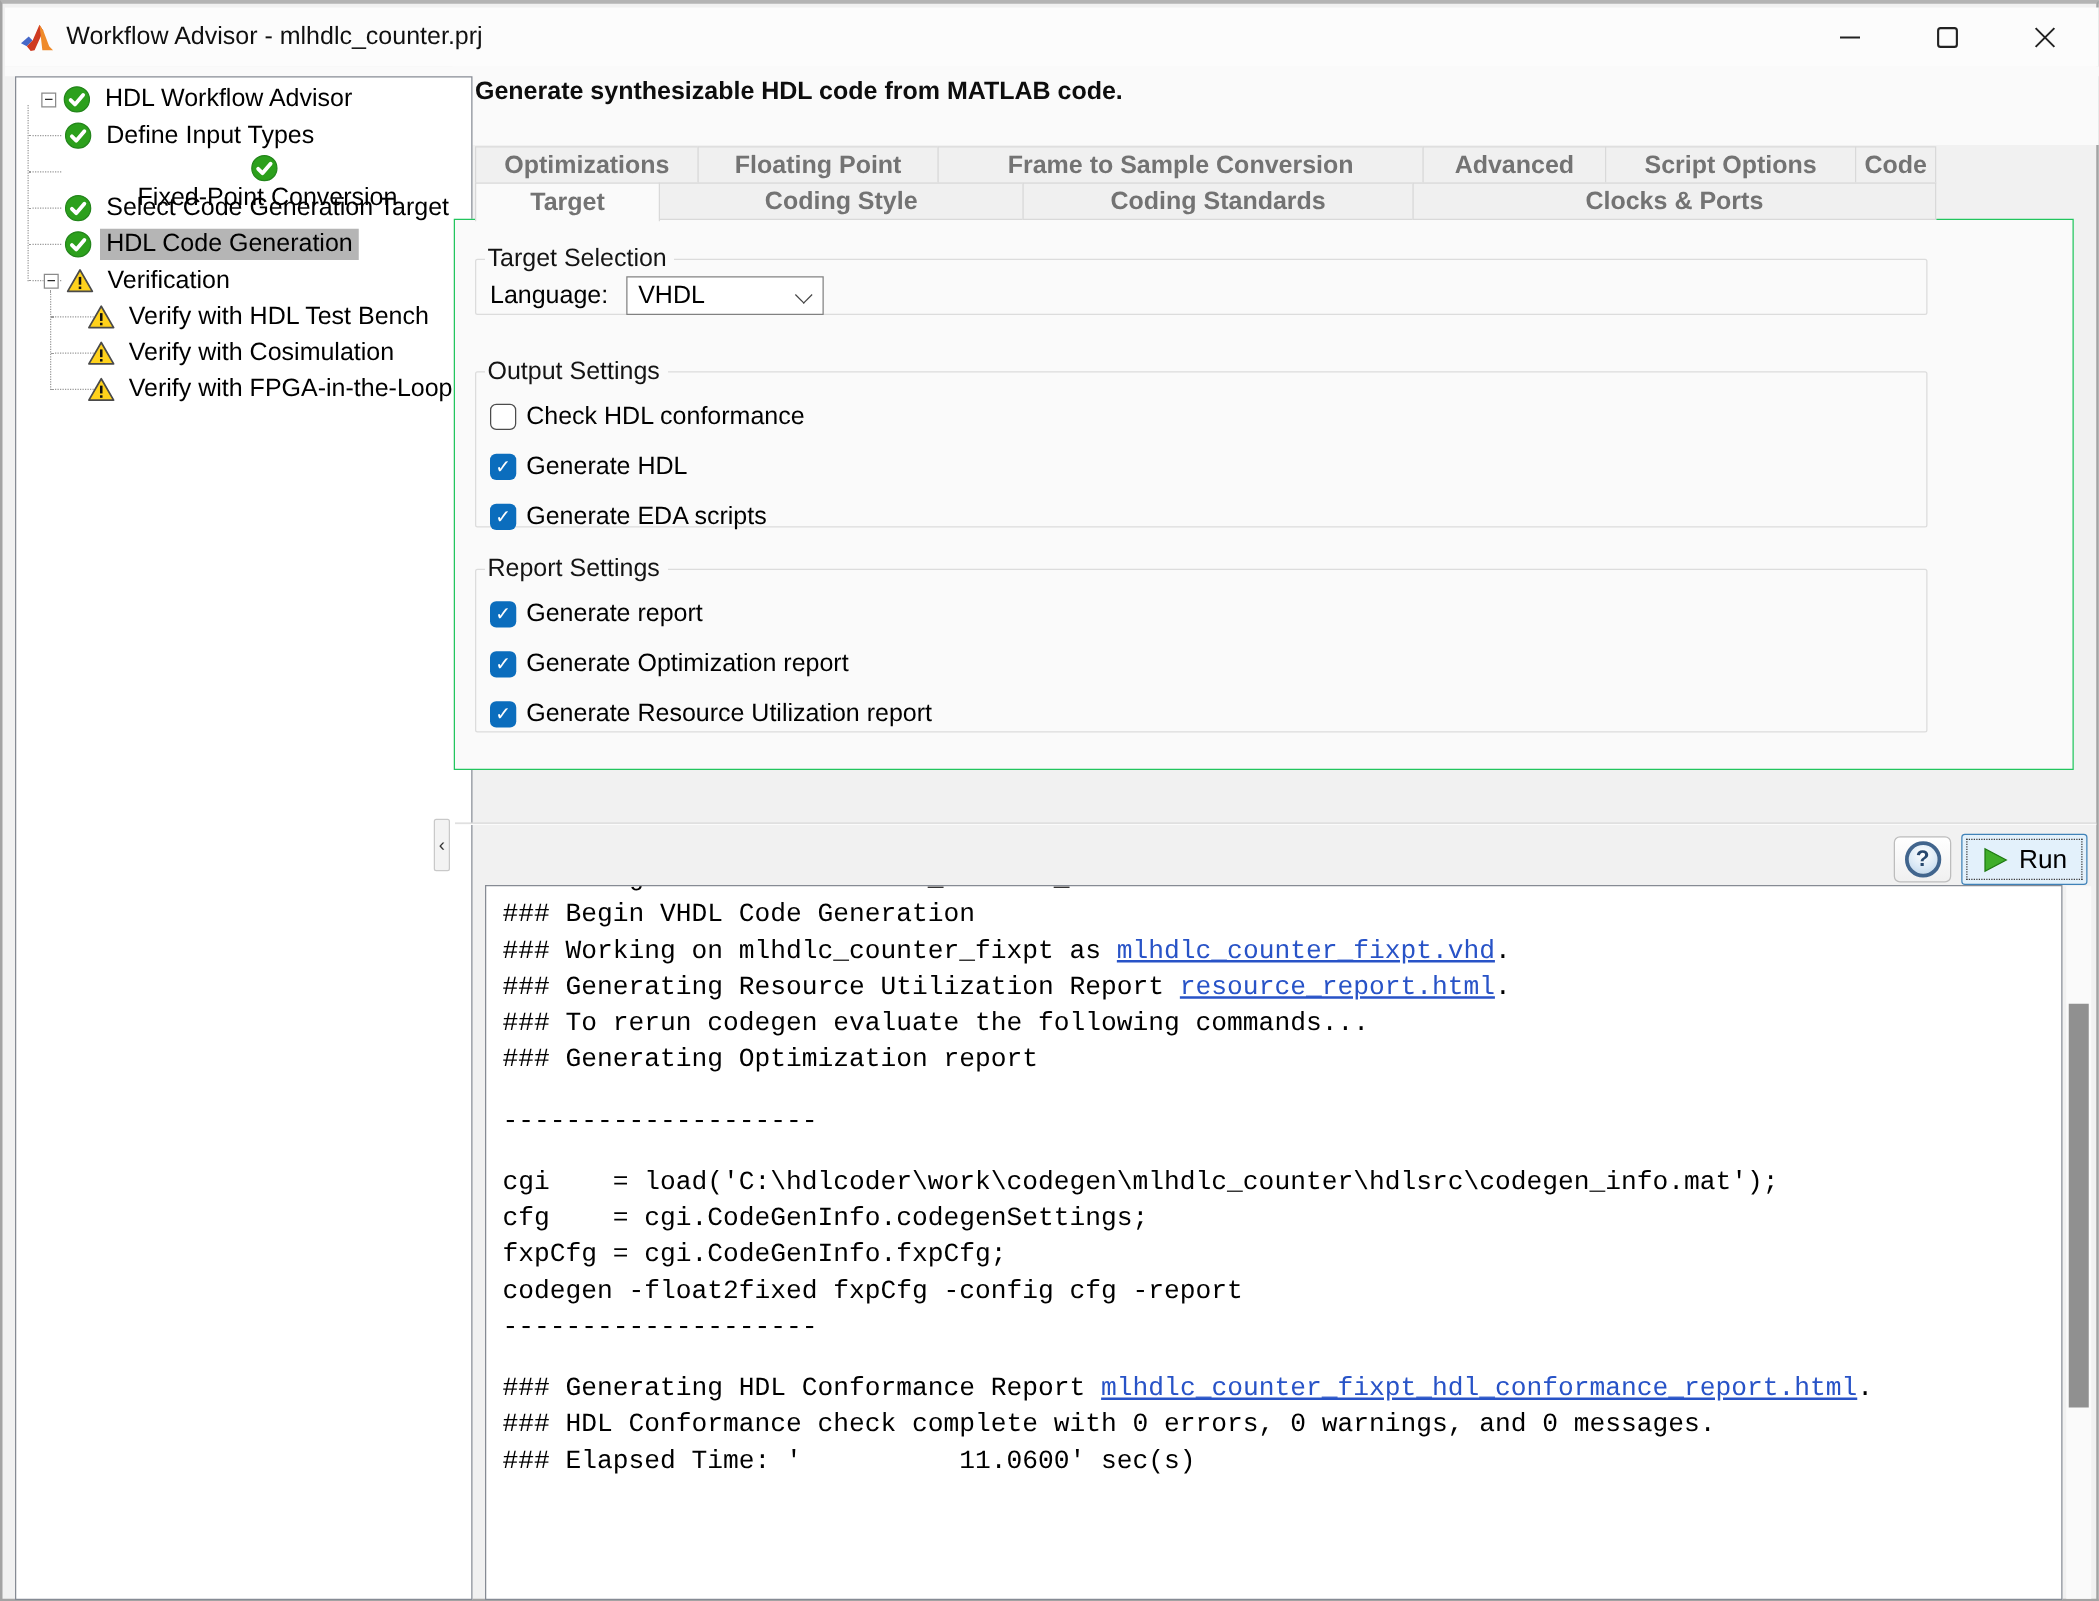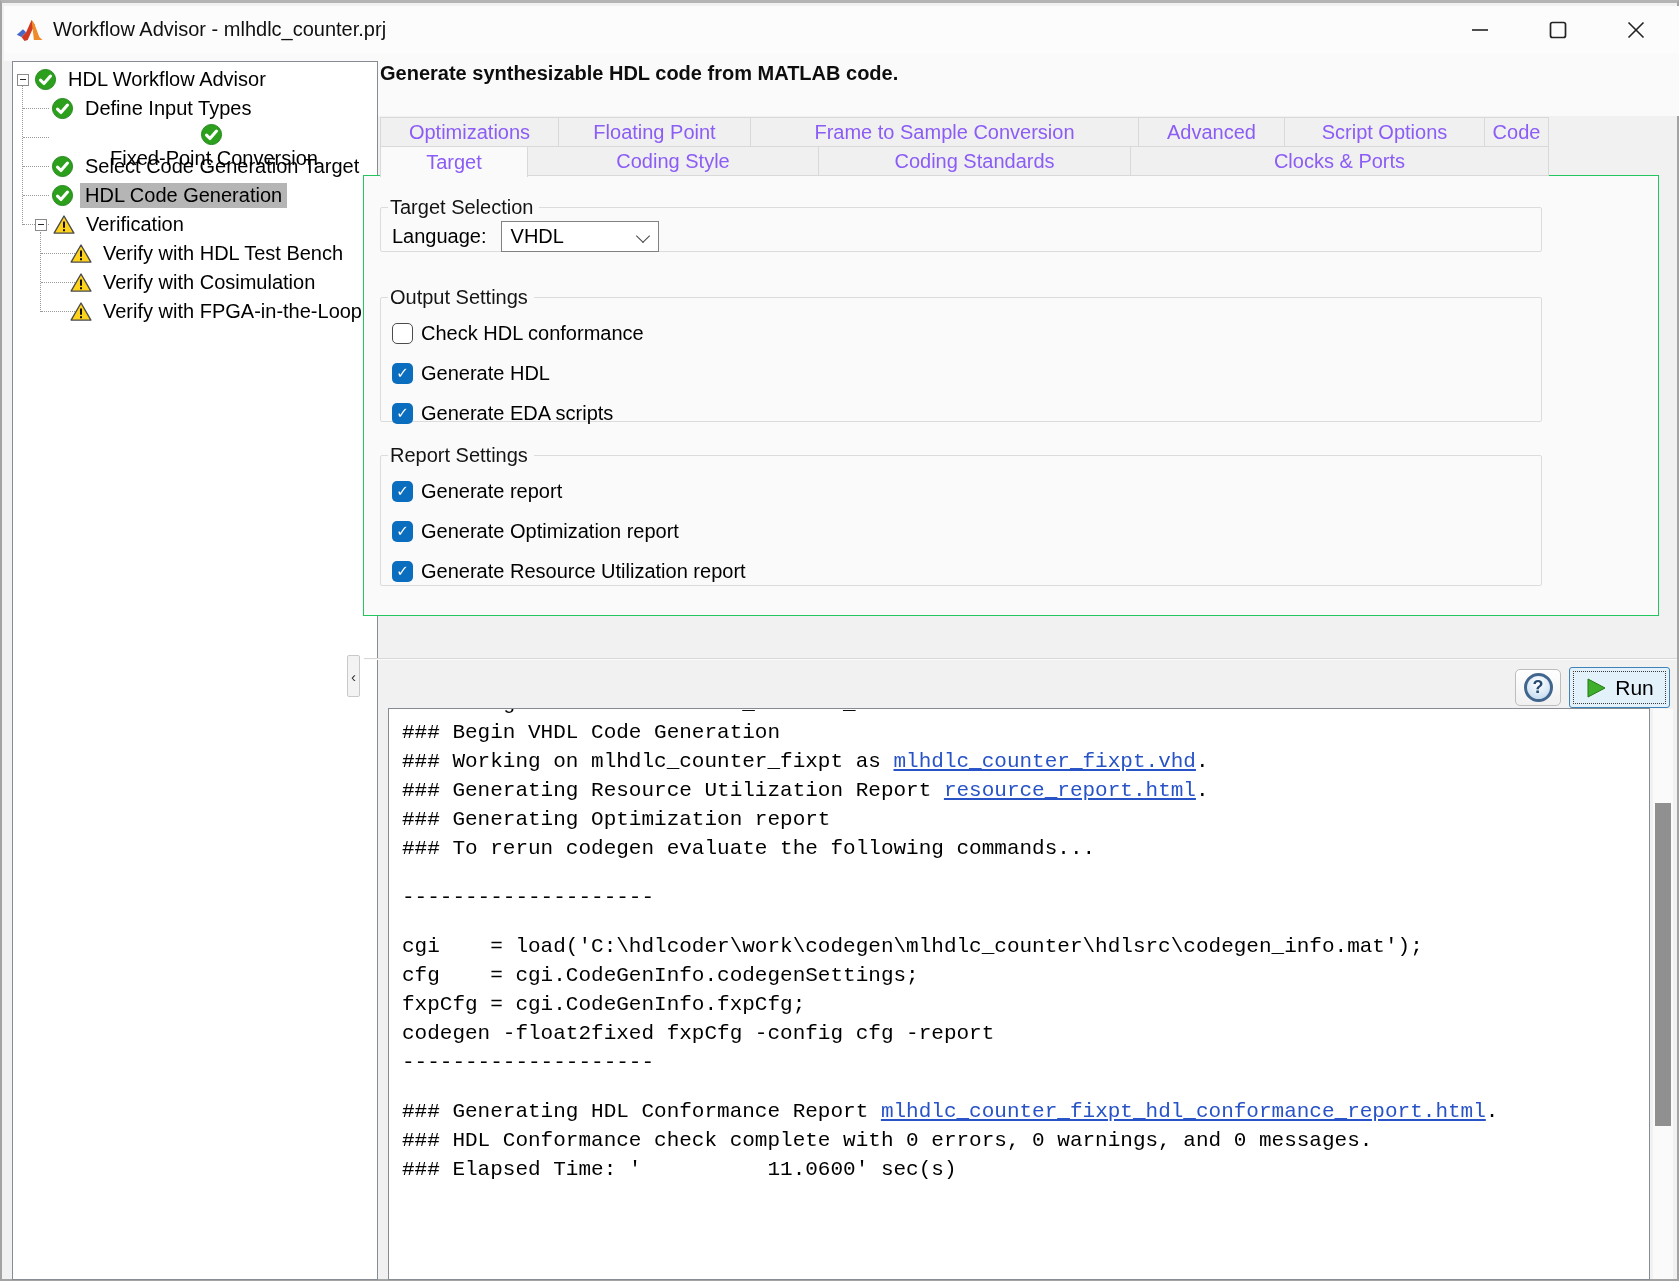--- a/index.html
+++ b/index.html
@@ -30,21 +30,21 @@
   .expander::after{content:'';position:absolute;left:2px;right:2px;top:4px;border-top:1.5px solid #2a2a2a;}
   .node-icon{width:23px;height:23px;flex:none;margin-right:6px;display:flex;align-items:center;justify-content:center;z-index:2;}
   .tree-label{white-space:nowrap;padding:1px 5px;}
   .tree-label.selected{background:#b5b5b5;}
   .conn{position:absolute;z-index:1;}
   .conn.h{border-top:1px dotted #9a9a9a;height:0;}
   .conn.v{border-left:1px dotted #9a9a9a;width:0;}
   
   .tabs-row{position:absolute;display:flex;z-index:2;}
   .tab{box-sizing:border-box;border:1px solid #d9d9d9;background:#f0f0f0;margin-left:-1px;
-       display:flex;align-items:center;justify-content:center;font-size:20px;color:#8b5cf6;white-space:nowrap;}
+       display:flex;align-items:center;justify-content:center;font-size:20px;color:#737373;white-space:nowrap;font-weight:bold;}
   .tab:first-child{margin-left:0;}
   .tabs-row1{left:378px;top:114px;height:30px;}
   .tabs-row1 .tab:nth-child(1){width:179px}.tabs-row1 .tab:nth-child(2){width:193px}
   .tabs-row1 .tab:nth-child(3){width:389px}.tabs-row1 .tab:nth-child(4){width:147px}
   .tabs-row1 .tab:nth-child(5){width:201px}.tabs-row1 .tab:nth-child(6){width:65px}
   .tabs-row2{left:378px;top:143px;height:30px;}
   .tabs-row2 .tab:nth-child(1){width:148px}.tabs-row2 .tab:nth-child(2){width:292px}
   .tabs-row2 .tab:nth-child(3){width:313px}.tabs-row2 .tab:nth-child(4){width:419px}
   .tab.active{background:#fafafa;border-bottom:none;height:31px;z-index:3;}
   
@@ -128,21 +128,21 @@
       </div>
     </div>
   </div>
 
   <div class="strip-top"></div>
   <div class="heading-area"></div>
   <div class="page-heading">Generate synthesizable HDL code from MATLAB code.</div>
 
   <div class="tree-panel">
     <div class="tree-inner" id="tree-inner">
-        <div class="tree-row" style="padding-left: 4px;">
+        <div class="tree-row" style="padding-left: 20px;">
           <div class="expander"></div>
           <span class="node-icon">
             <svg viewBox="0 0 24 24" width="23" height="23">
               <circle cx="12" cy="12" r="10.5" fill="#2ca01c" stroke="#23851b"></circle>
               <path d="M6.8 12.6 L10.4 16.2 L17.2 8.4" fill="none" stroke="#fff" stroke-width="3.2" stroke-linecap="round" stroke-linejoin="round"></path>
             </svg>
           </span>
           <span class="tree-label">HDL Workflow Advisor</span>
         </div>
         <div class="tree-row" style="padding-left: 38px;">
@@ -304,22 +304,22 @@
     </svg>
     <span class="run-label">Run</span>
   </div>
 
   <div class="console">
     <div class="console-text" id="console-text">
         <div class="cline"><span>### Using testbench: mlhdlc_counter_tb.</span></div>
         <div class="cline"><span>### Begin VHDL Code Generation</span></div>
         <div class="cline"><span>### Working on mlhdlc_counter_fixpt as </span><span class="clink">mlhdlc_counter_fixpt.vhd</span><span>.</span></div>
         <div class="cline"><span>### Generating Resource Utilization Report </span><span class="clink">resource_report.html</span><span>.</span></div>
+        <div class="cline"><span>### To rerun codegen evaluate the following commands...</span></div>
         <div class="cline"><span>### Generating Optimization report</span></div>
-        <div class="cline"><span>### To rerun codegen evaluate the following commands...</span></div>
         <div class="cline blank"></div>
         <div class="cline"><span>--------------------</span></div>
         <div class="cline blank"></div>
         <div class="cline"><span>cgi    = load('C:\hdlcoder\work\codegen\mlhdlc_counter\hdlsrc\codegen_info.mat');</span></div>
         <div class="cline"><span>cfg    = cgi.CodeGenInfo.codegenSettings;</span></div>
         <div class="cline"><span>fxpCfg = cgi.CodeGenInfo.fxpCfg;</span></div>
         <div class="cline"><span>codegen -float2fixed fxpCfg -config cfg -report</span></div>
         <div class="cline"><span>--------------------</span></div>
         <div class="cline blank"></div>
         <div class="cline"><span>### Generating HDL Conformance Report </span><span class="clink">mlhdlc_counter_fixpt_hdl_conformance_report.html</span><span>.</span></div>

